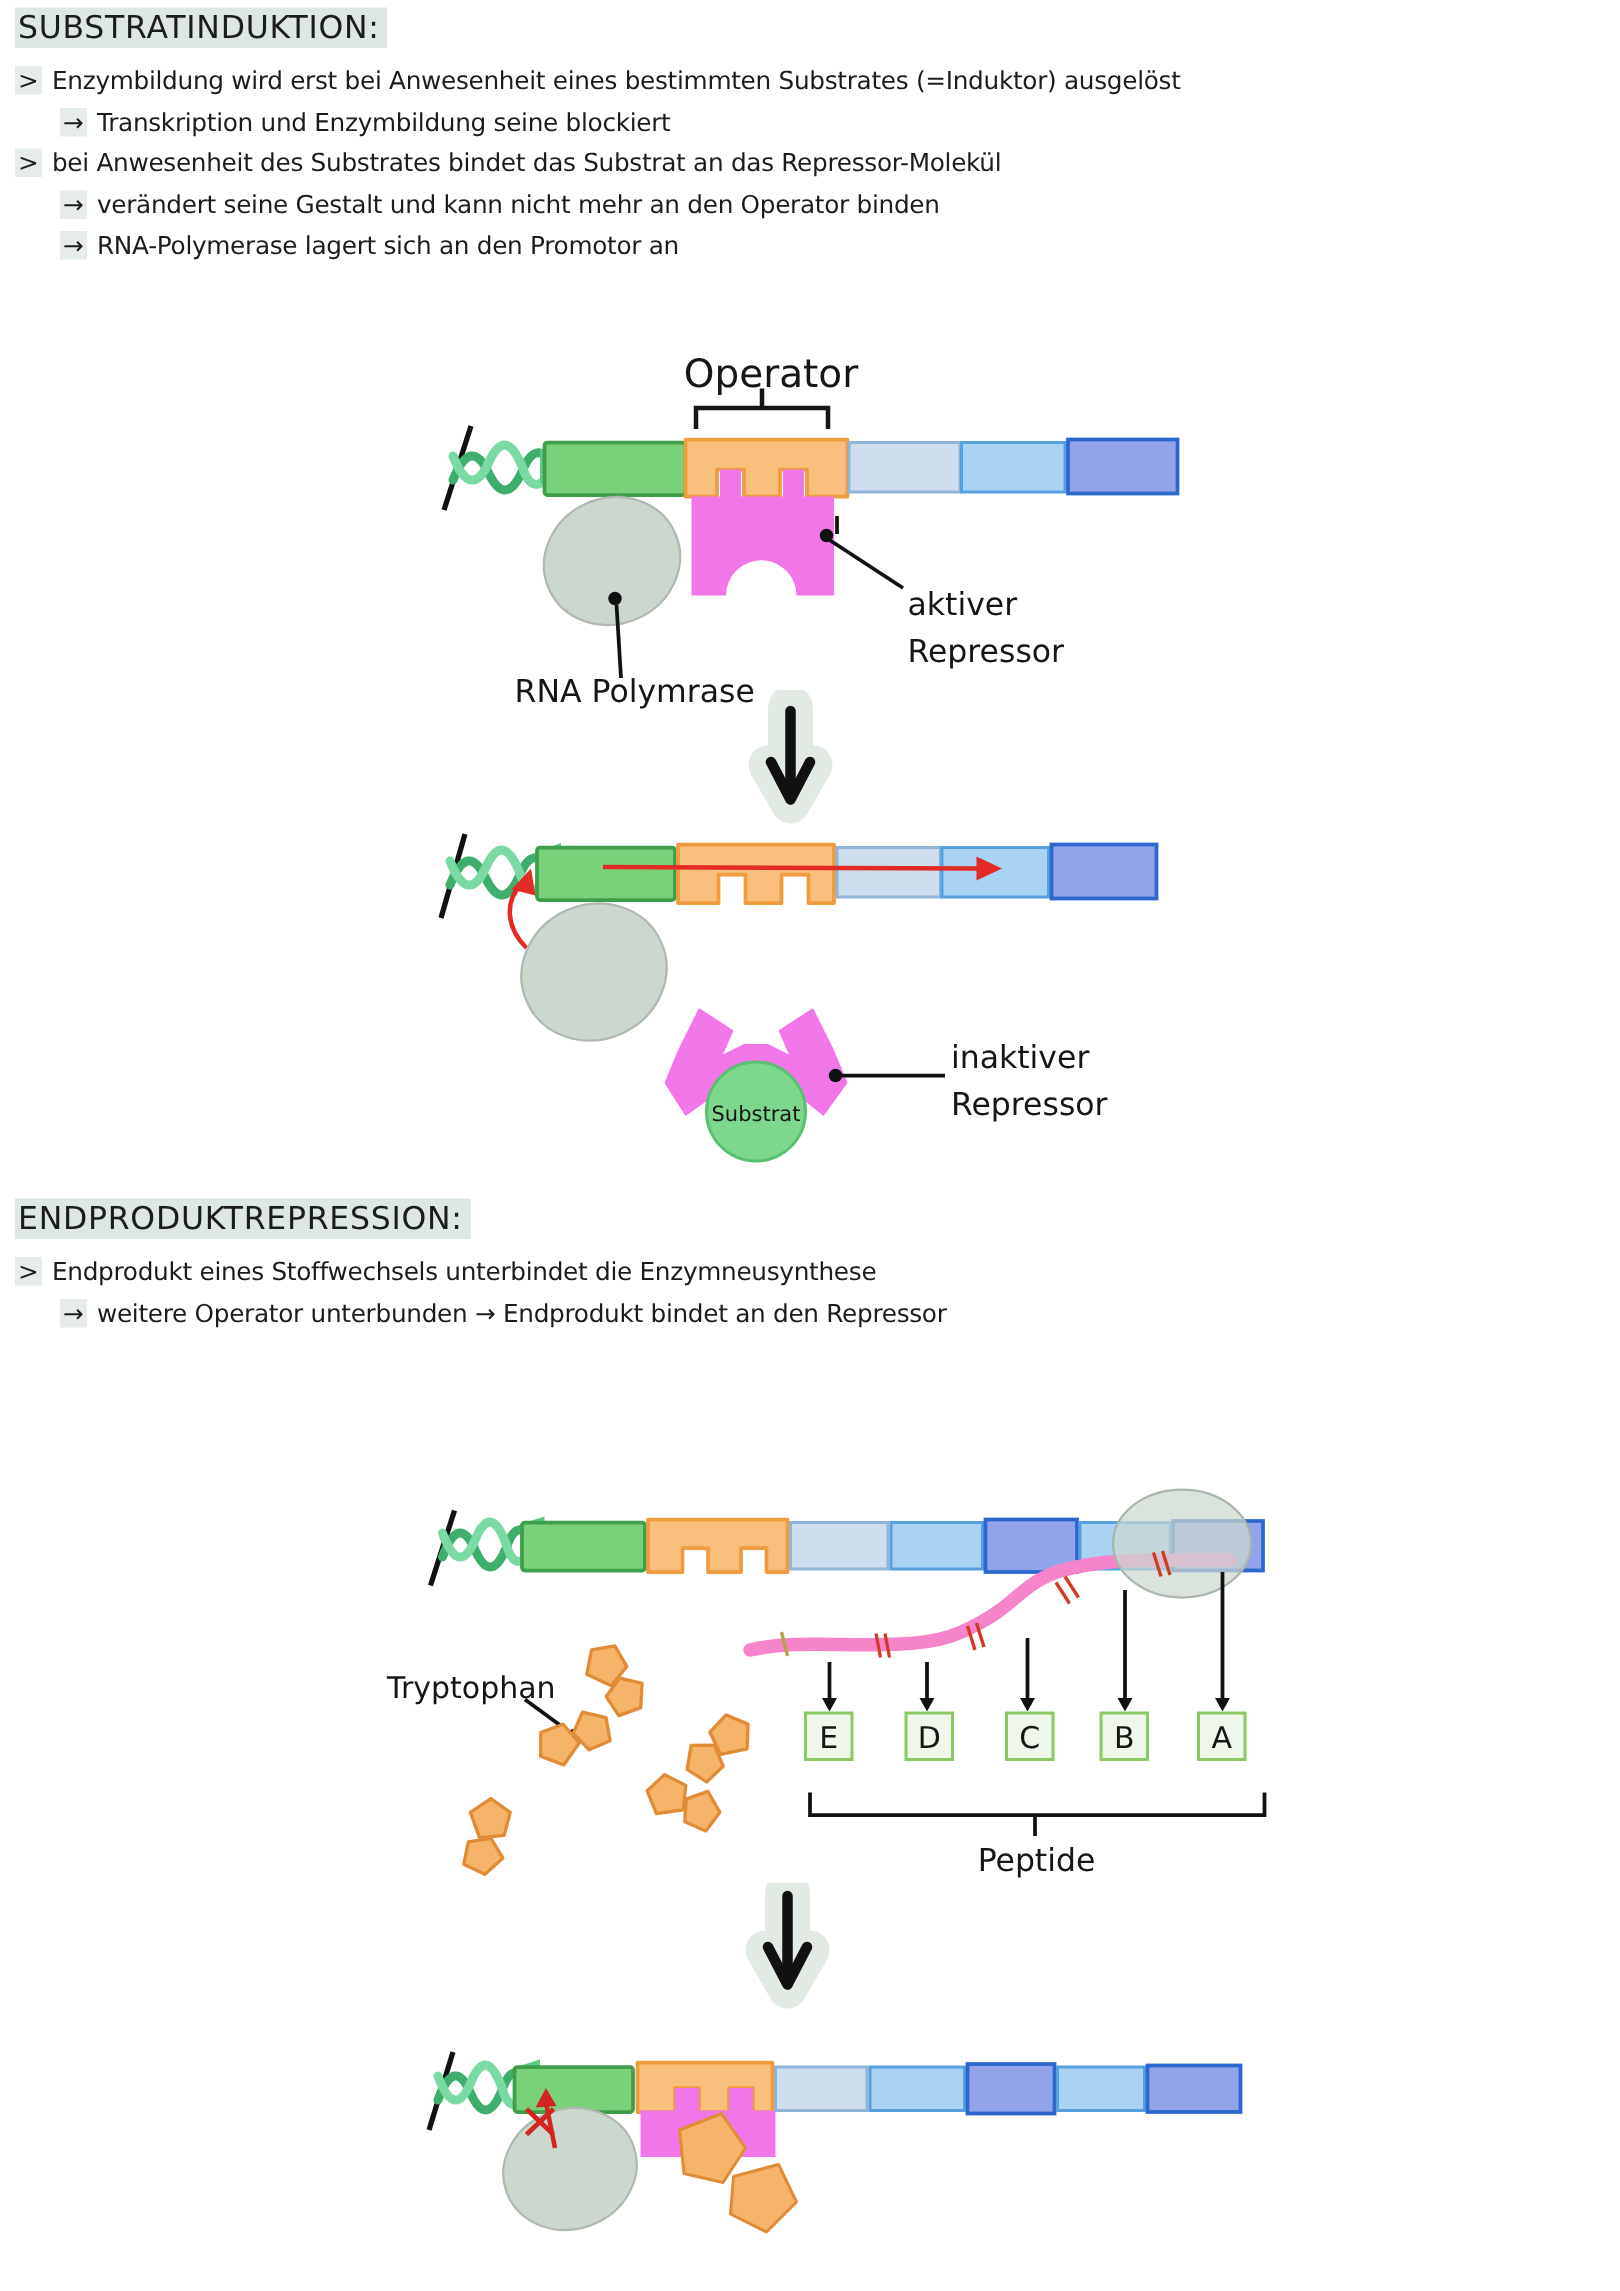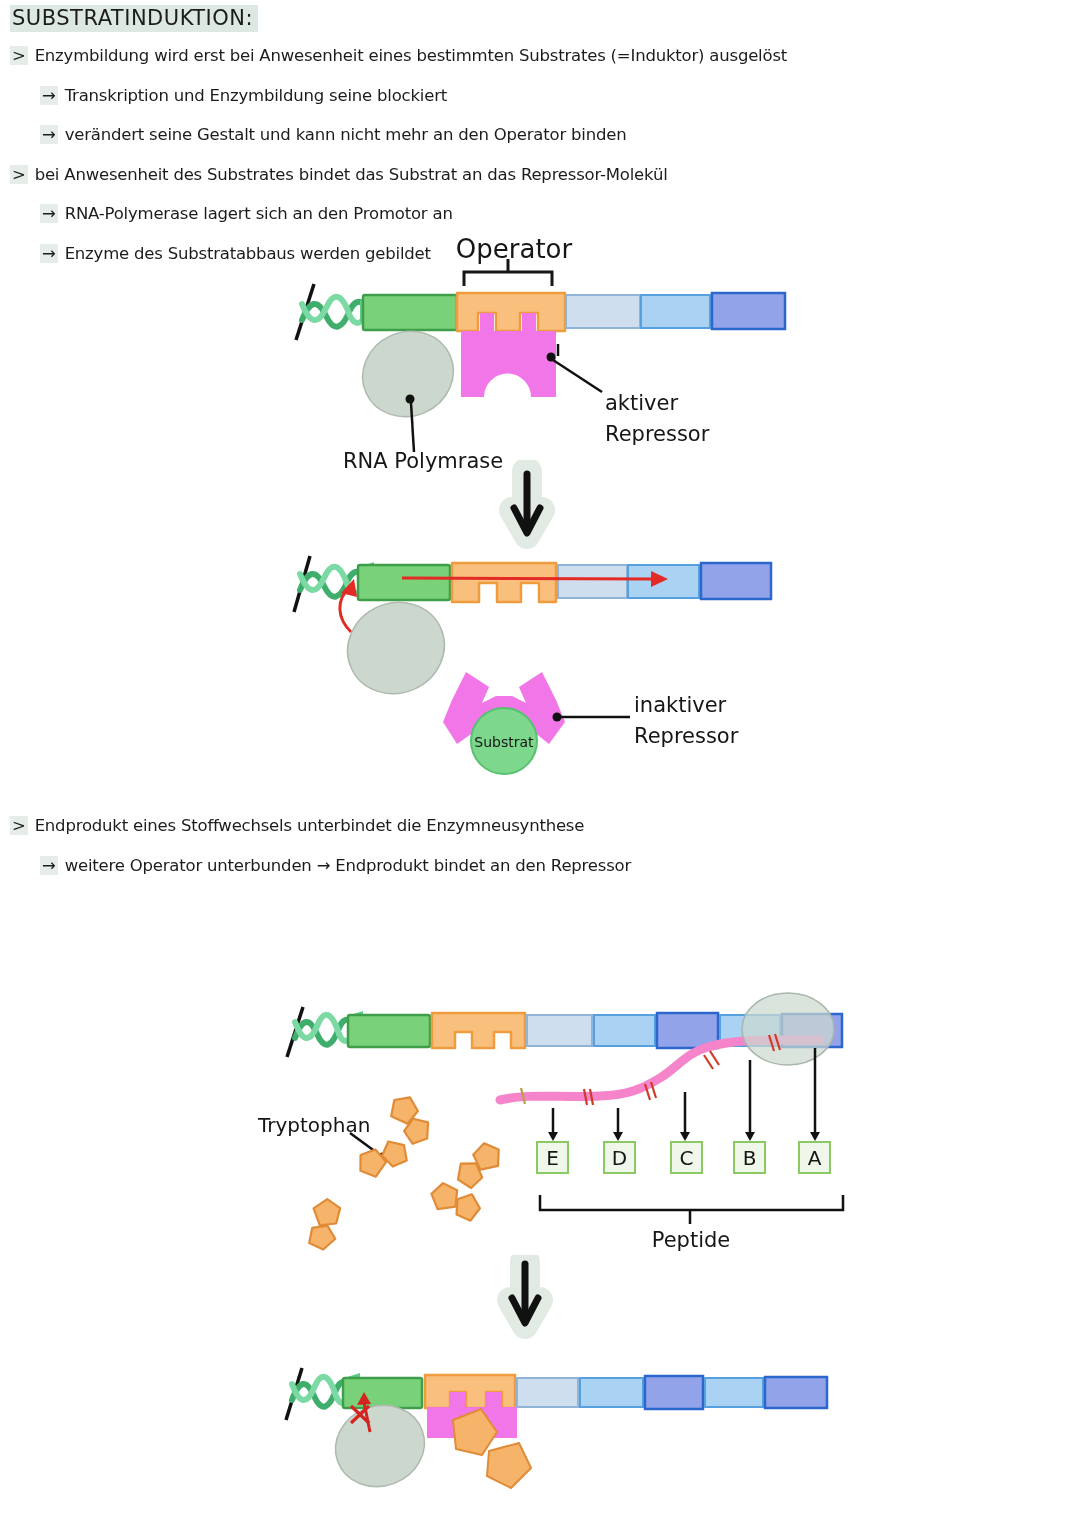--- a/index.html
+++ b/index.html
@@ -1,42 +1,41 @@
 <!DOCTYPE html>
 <html><head>
 <meta charset="utf-8">
 <style>
   html,body{margin:0;padding:0;background:#ffffff;}
   #page{position:relative;width:1032px;height:1527px;background:#ffffff;overflow:hidden;
         font-family:"DejaVu Sans",sans-serif;color:#1c1c1c;}
   .notes{position:absolute;left:10px;right:6px;}
   .sec-title{font-size:21px;letter-spacing:.5px;margin-bottom:10px;}
   .hl{background:#dce8e1;padding:1px 5px 2px 2px;}
-  .line{font-size:16.5px;line-height:27.5px;white-space:nowrap;letter-spacing:-0.2px;margin-top:12px;}
+  .line{font-size:16.5px;line-height:27.5px;white-space:nowrap;letter-spacing:-0.2px;}
   .line .marker{background:#e6ede8;padding:0 2px;margin-right:7px;}
   .line.ind{padding-left:30px;}
   svg{position:absolute;left:0;}
   svg text{font-family:"DejaVu Sans",sans-serif;fill:#161616;}
   .lbl{font-size:21px;}
   .lbl-sm{font-size:14px;}
   .boxletter{font-size:20px;}
 </style>
 </head>
 <body>
 
 <div id="page">
 
   <div class="notes" style="top:6px">
     <div class="sec-title"><span class="hl">SUBSTRATINDUKTION:</span></div>
     <div class="line"><span class="marker">&gt;</span><span>Enzymbildung wird erst bei Anwesenheit eines bestimmten Substrates (=Induktor) ausgelöst</span></div>
     <div class="line ind"><span class="marker">→</span><span>Transkription und Enzymbildung seine blockiert</span></div>
+    <div class="line"><span class="marker">&gt;</span><span>bei Anwesenheit des Substrates bindet das Substrat an das Repressor-Molekül</span></div>
     <div class="line ind"><span class="marker">→</span><span>verändert seine Gestalt und kann nicht mehr an den Operator binden</span></div>
-    <div class="line"><span class="marker">&gt;</span><span>bei Anwesenheit des Substrates bindet das Substrat an das Repressor-Molekül</span></div>
     <div class="line ind"><span class="marker">→</span><span>RNA-Polymerase lagert sich an den Promotor an</span></div>
-    <div class="line ind"><span class="marker">→</span><span>Enzyme des Substratabbaus werden gebildet</span></div>
   </div>
 
   <svg style="top:232px" width="1080" height="243" viewBox="0 0 1080 243">
     <text x="514" y="26" text-anchor="middle" font-size="26">Operator</text>
     <path d="M464,54 L464,40 L552,40 L552,54 M508,40 L508,27" fill="none" stroke="#161616" stroke-width="3"></path>
 
     <line x1="314" y1="52" x2="296" y2="108" stroke="#111" stroke-width="3.5"></line>
     <g transform="translate(302,62)">
       <path d="M0,26 Q12,-4 24,22 Q36,46 48,16 Q55,2 64,12" fill="none" stroke="#3fae6c" stroke-width="6" stroke-linecap="round"></path>
       <path d="M0,10 Q12,40 24,14 Q36,-12 48,22 Q55,36 64,22" fill="none" stroke="#7bd9a3" stroke-width="6" stroke-linecap="round"></path>
@@ -95,20 +94,21 @@
     <circle cx="504" cy="281" r="33" fill="#7dd88d" stroke="#58c06f" stroke-width="2"></circle>
     <text x="504" y="287" text-anchor="middle" class="lbl-sm">Substrat</text>
 
     <circle cx="557" cy="257" r="4.5" fill="#111"></circle>
     <line x1="561" y1="257" x2="630" y2="257" stroke="#111" stroke-width="2.5"></line>
     <text x="634" y="252" class="lbl">inaktiver</text>
     <text x="634" y="283" class="lbl">Repressor</text>
   </svg>
 
   <div class="notes" style="top:800px">
+    <div class="sec-title"><span class="hl">ENDPRODUKTREPRESSION:</span></div>
     <div class="line"><span class="marker">&gt;</span><span>Endprodukt eines Stoffwechsels unterbindet die Enzymneusynthese</span></div>
     <div class="line ind"><span class="marker">→</span><span>weitere Operator unterbunden → Endprodukt bindet an den Repressor</span></div>
   </div>
 
   <svg style="top:985px" width="1080" height="270" viewBox="0 0 1080 270">
     <defs>
       <g id="trp">
         <polygon points="0,-14 13,-5 9,11 -9,11 -13,-5"></polygon>
         <polygon points="12,4 27,1 33,16 22,27 9,19"></polygon>
       </g>

